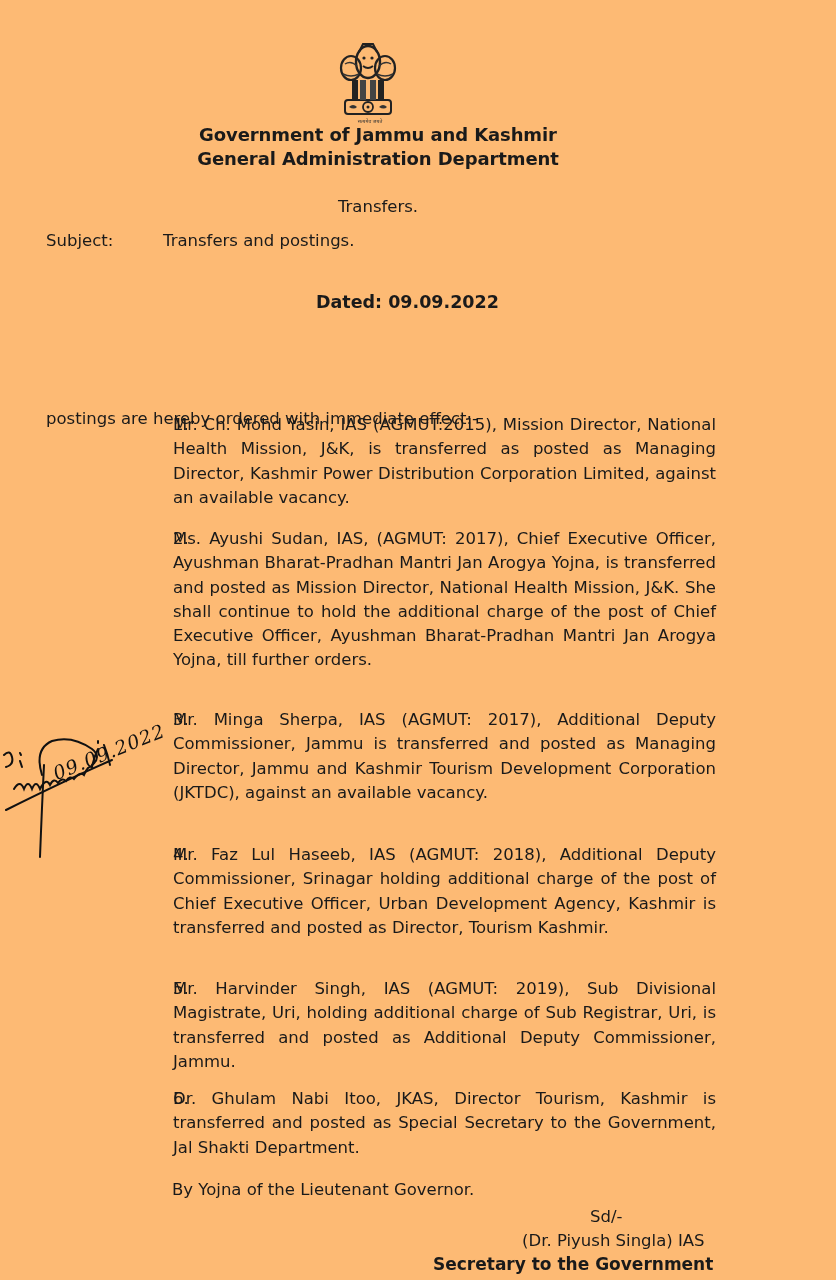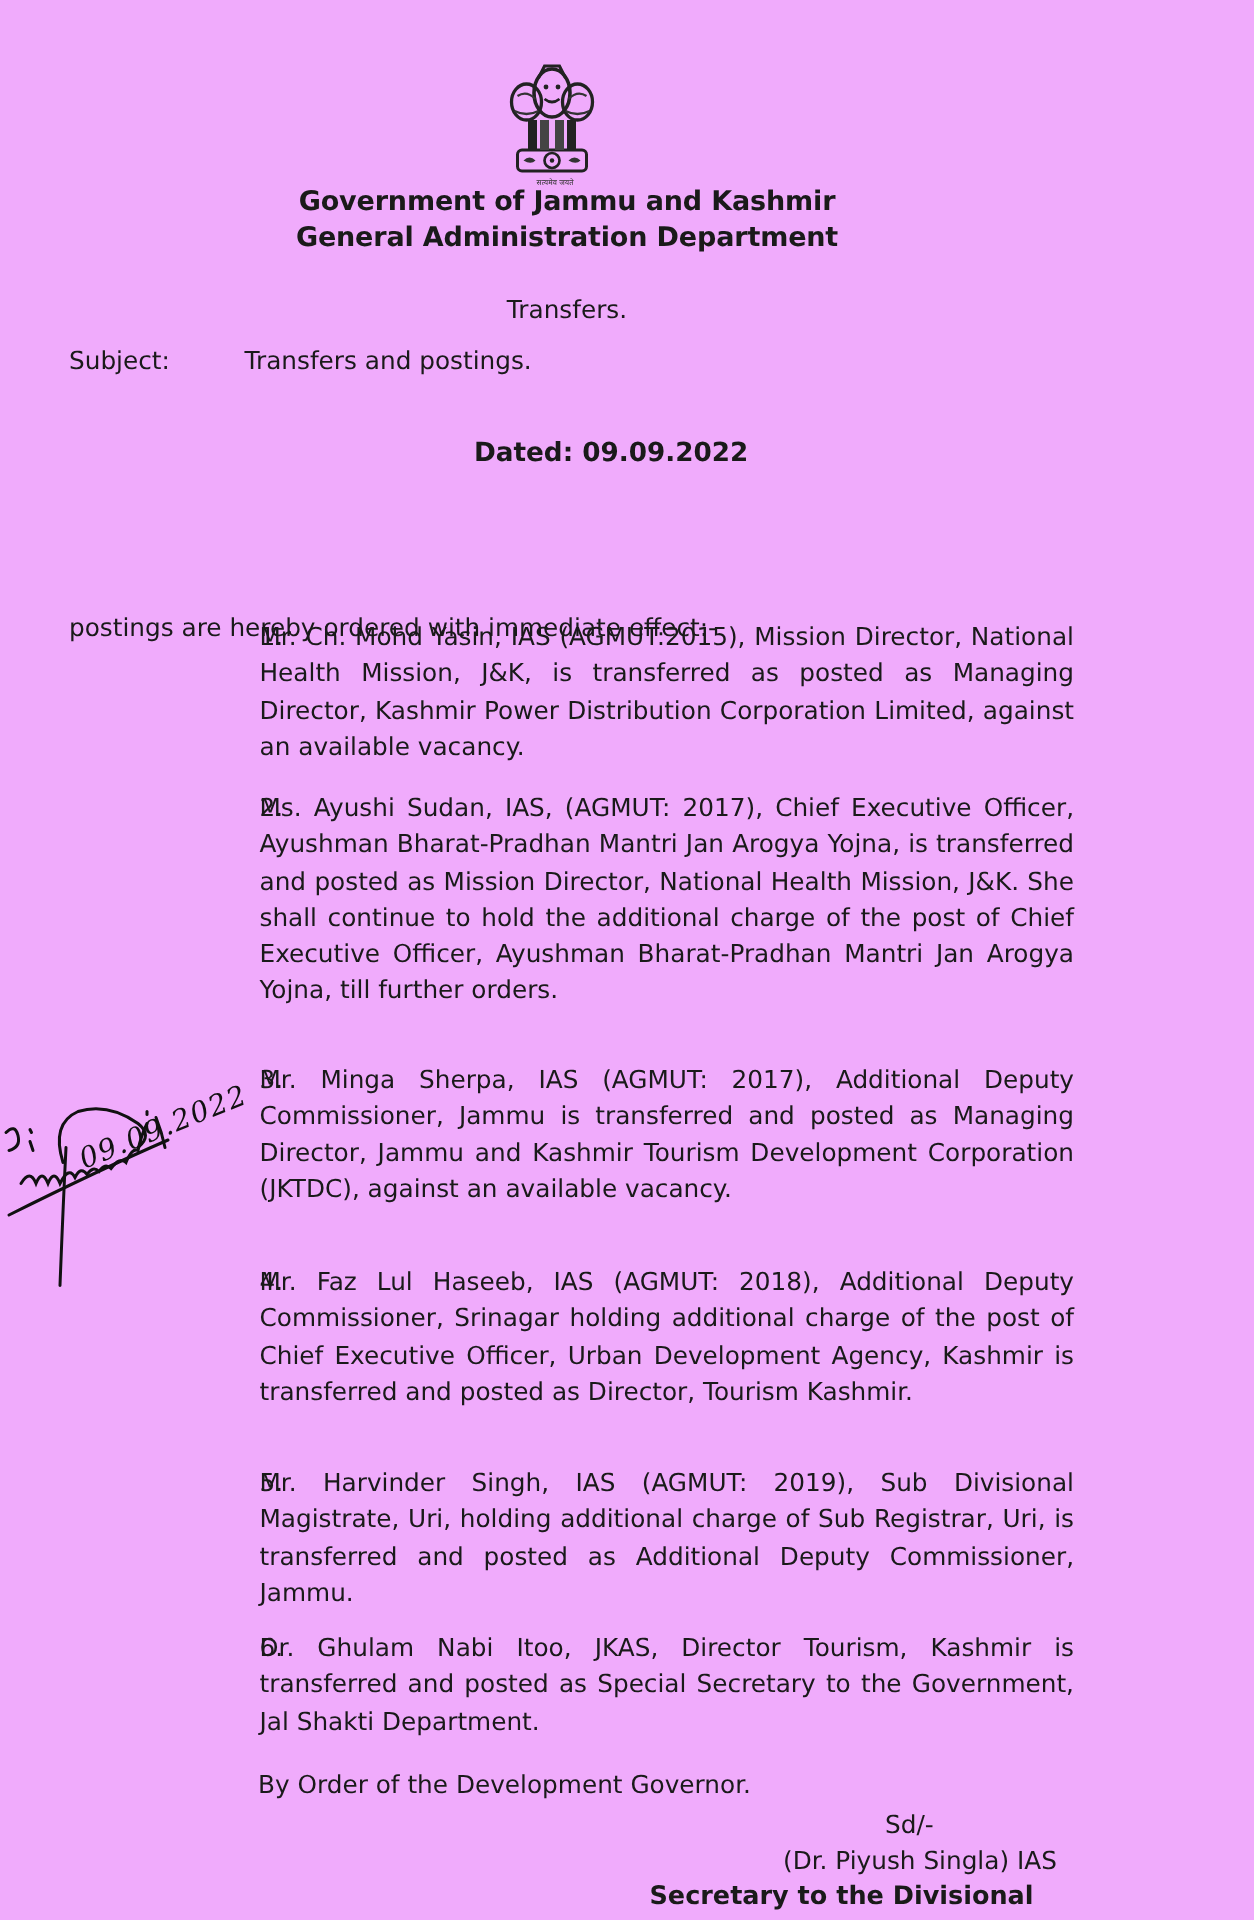--- a/index.html
+++ b/index.html
@@ -12,21 +12,21 @@
       height: 1280px;
       position: relative;
       overflow: hidden;
       font-family: "DejaVu Sans", sans-serif;
       color: #1a1a1a;
     }
     .page {
       position: absolute;
       left: 0; top: 0;
       width: 836px; height: 1280px;
-      background: #f0abfc;
+      background: #fdba74;
     }
     .emblem {
       position: absolute;
       left: 335px;
       top: 38px;
       width: 66px;
       height: 86px;
     }
     .emblem svg { width: 66px; height: 86px; display: block; }
     .motto {
@@ -225,24 +225,24 @@
   </div>
   <div class="item item-5">
     <span class="num">5.</span>
     <div class="body">Mr. Harvinder Singh, IAS (AGMUT: 2019), Sub Divisional Magistrate, Uri, holding additional charge of Sub Registrar, Uri, is transferred and posted as Additional Deputy Commissioner, Jammu.</div>
   </div>
   <div class="item item-6">
     <span class="num">6.</span>
     <div class="body">Dr. Ghulam Nabi Itoo, JKAS, Director Tourism, Kashmir is transferred and posted as Special Secretary to the Government, Jal Shakti Department.</div>
   </div>
 
-  <div class="by-order">By Order of the Development Governor.</div>
+  <div class="by-order">By Yojna of the Lieutenant Governor.</div>
   <div class="sd">Sd/-</div>
   <div class="signer">(Dr. Piyush Singla) IAS</div>
-  <div class="designation">Secretary to the Divisional</div>
+  <div class="designation">Secretary to the Government</div>
 
   <div class="handwritten">
     <svg viewBox="0 0 180 150" xmlns="http://www.w3.org/2000/svg">
       <g fill="none" stroke="#111" stroke-width="2" stroke-linecap="round">
 
         <path d="M4 40 q6 -6 8 2 q2 8 -6 10"></path>
         <path d="M20 38 l1 2"></path>
         <path d="M20 46 l2 6"></path>
 
         <path d="M42 60 q-8 -26 10 -34 q20 -6 40 8 q10 8 0 16"></path>

